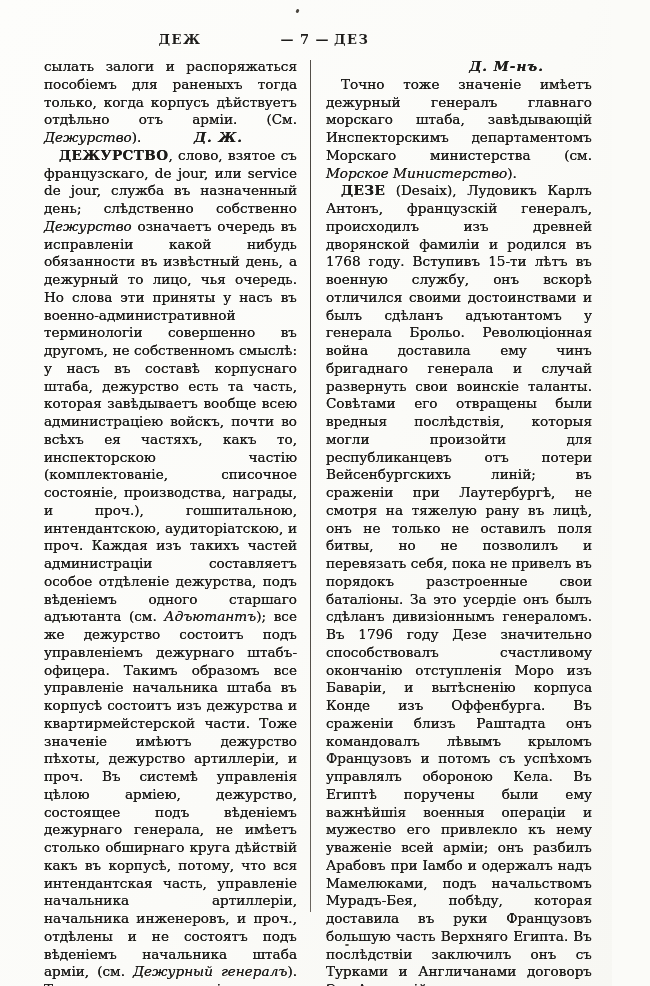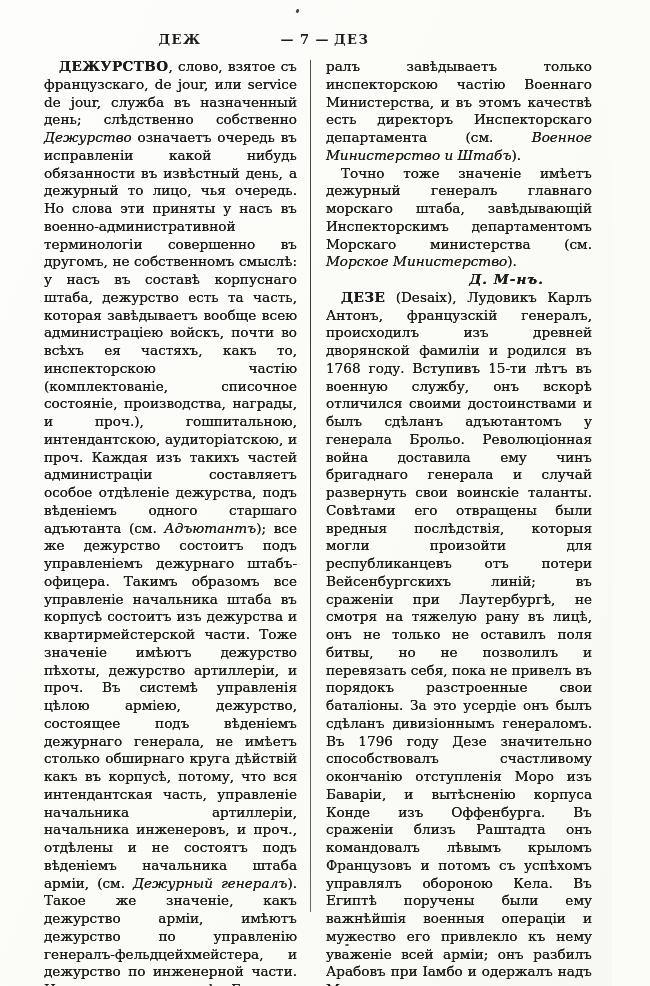--- a/index.html
+++ b/index.html
@@ -59,27 +59,27 @@
 <div class="page">
 
   <div class="running-head">
     <span class="rh-left">ДЕЖ</span>
     <span class="rh-num">— 7 —</span>
     <span class="rh-right">ДЕЗ</span>
   </div>
 
   <div class="columns">
     <div class="col col-left">
+        <p class="para"><span class="r-n">сылать залоги и распоряжаться пособіемъ для раненыхъ тогда только, когда корпусъ дѣйствуетъ отдѣльно отъ арміи. (См. </span><span class="r-i">Дежурство</span><span class="r-n">).</span><span class="sig">Д. Ж.</span></p>
         <p class="para indent"><span class="r-b">ДЕЖУРСТВО</span><span class="r-n">, слово, взятое съ французскаго, de jour, или service de jour, служба въ назначенный день; слѣдственно собственно </span><span class="r-i">Дежурство</span><span class="r-n"> означаетъ очередь въ исправленіи какой нибудь обязанности въ извѣстный день, а дежурный то лицо, чья очередь. Но слова эти приняты у насъ въ военно-административной терминологіи совершенно въ другомъ, не собственномъ смыслѣ: у насъ въ составѣ корпуснаго штаба, дежурство есть та часть, которая завѣдываетъ вообще всею администраціею войскъ, почти во всѣхъ ея частяхъ, какъ то, инспекторскою частію (комплектованіе, списочное состояніе, производства, награды, и проч.), гошпитальною, интендантскою, аудиторіатскою, и проч. Каждая изъ такихъ частей администраціи составляетъ особое отдѣленіе дежурства, подъ вѣденіемъ одного старшаго адъютанта (см. </span><span class="r-i">Адъютантъ</span><span class="r-n">); все же дежурство состоитъ подъ управленіемъ дежурнаго штабъ-офицера. Такимъ образомъ все управленіе начальника штаба въ корпусѣ состоитъ изъ дежурства и квартирмейстерской части. Тоже значеніе имѣютъ дежурство пѣхоты, дежурство артиллеріи, и проч. Въ системѣ управленія цѣлою арміею, дежурство, состоящее подъ вѣденіемъ дежурнаго генерала, не имѣетъ столько обширнаго круга дѣйствій какъ въ корпусѣ, потому, что вся интендантская часть, управленіе начальника артиллеріи, начальника инженеровъ, и проч., отдѣлены и не состоятъ подъ вѣденіемъ начальника штаба арміи, (см. </span><span class="r-i">Дежурный генералъ</span><span class="r-n">). Такое же значеніе, какъ дежурство арміи, имѣютъ дежурство по управленію генералъ-фельдцейхмейстера, и дежурство по инженерной части. Наконецъ въ составѣ Главнаго штаба Его Императорскаго Величества, дежурный гене-</span></p>
       </div>
     <div class="divider"></div>
     <div class="col col-right">
-        <p class="para"><span class="r-n">ралъ завѣдываетъ только инспекторскою частію Военнаго Министерства, и въ этомъ качествѣ есть директоръ Инспекторскаго департамента (см. </span><span class="r-i">Военное Министерство и Штабъ</span><span class="r-n">).</span></p>
+        <p class="para sig-line"><span class="r-bi">Д. М-нъ.</span></p>
         <p class="para indent"><span class="r-n">Точно тоже значеніе имѣетъ дежурный генералъ главнаго морскаго штаба, завѣдывающій Инспекторскимъ департаментомъ Морскаго министерства (см. </span><span class="r-i">Морское Министерство</span><span class="r-n">).</span></p>
-        <p class="para sig-line"><span class="r-bi">Д. М-нъ.</span></p>
         <p class="para indent"><span class="r-b">ДЕЗЕ</span><span class="r-n"> (Desaix), Лудовикъ Карлъ Антонъ, французскій генералъ, происходилъ изъ древней дворянской фамиліи и родился въ 1768 году. Вступивъ 15-ти лѣтъ въ военную службу, онъ вскорѣ отличился своими достоинствами и былъ сдѣланъ адъютантомъ у генерала Брольо. Революціонная война доставила ему чинъ бригаднаго генерала и случай развернуть свои воинскіе таланты. Совѣтами его отвращены были вредныя послѣдствія, которыя могли произойти для республиканцевъ отъ потери Вейсенбургскихъ линій; въ сраженіи при Лаутербургѣ, не смотря на тяжелую рану въ лицѣ, онъ не только не оставилъ поля битвы, но не позволилъ и перевязать себя, пока не привелъ въ порядокъ разстроенные свои баталіоны. За это усердіе онъ былъ сдѣланъ дивизіоннымъ генераломъ. Въ 1796 году Дезе значительно способствовалъ счастливому окончанію отступленія Моро изъ Баваріи, и вытѣсненію корпуса Конде изъ Оффенбурга. Въ сраженіи близъ Раштадта онъ командовалъ лѣвымъ крыломъ Французовъ и потомъ съ успѣхомъ управлялъ обороною Кела. Въ Египтѣ поручены были ему важнѣйшія военныя операціи и мужество его привлекло къ нему уваженіе всей арміи; онъ разбилъ Арабовъ при Іамбо и одержалъ надъ Мамелюками, подъ начальствомъ Мурадъ-Бея, побѣду, которая доставила въ руки Французовъ большую часть Верхняго Египта. Въ послѣдствіи заключилъ онъ съ Турками и Англичанами договоръ Эль-Аришскій и отправился во Фран-</span></p>
       </div>
   </div>
 
   <div class="speck speck-1"></div>
   <div class="speck speck-2"></div>
   <div class="speck speck-3"></div>
 
 </div>
 

